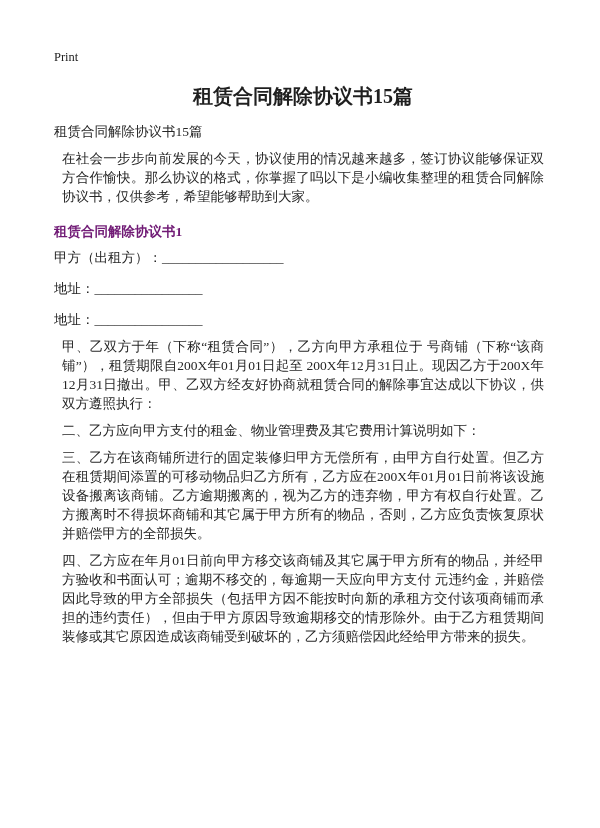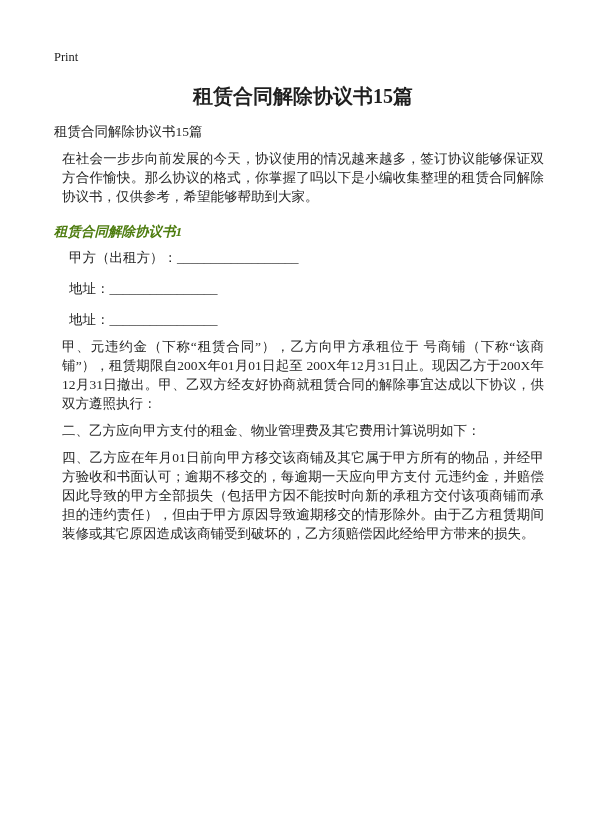--- a/index.html
+++ b/index.html
@@ -46,24 +46,23 @@
     text-align: justify;
     text-justify: inter-ideograph;
     word-break: break-all;
   }
   .intro       { margin-top: 12px; }
   .sec-heading {
     margin: 16px 0 0 0;
     font-size: 13.5px;
     line-height: 19px;
     font-weight: bold;
-    color: #4d7c0f;
-    font-style: italic;
+    color: #701a75;
   }
-  .form-line        { margin-top: 12px; line-height: 19px; white-space: nowrap; margin-left: 15px; }
+  .form-line        { margin-top: 12px; line-height: 19px; white-space: nowrap; }
   .form-line.first  { margin-top: 7px; }
   .preamble  { margin-top: 14px; }
   .clause-1  { margin-top: 11px; }
   .clause-2  { margin-top: 8px;  }
   .clause-3  { margin-top: 13px; }
   .clause-4  { margin-top: 8px;  }
 </style>
 </head>
 <body>
 
@@ -80,21 +79,22 @@
   <h2 class="sec-heading">租赁合同解除协议书1</h2>
 
   <div class="form-line first">甲方（出租方）：__________________</div>
 
   <div class="form-line">地址：________________</div>
 
 
 
   <div class="form-line">地址：________________</div>
 
-  <p class="para preamble">甲、元违约金（下称“租赁合同”），乙方向甲方承租位于 号商铺（下称“该商铺”），租赁期限自200X年01月01日起至 200X年12月31日止。现因乙方于200X年12月31日撤出。甲、乙双方经友好协商就租赁合同的解除事宜达成以下协议，供双方遵照执行：</p>
+  <p class="para preamble">甲、乙双方于年（下称“租赁合同”），乙方向甲方承租位于 号商铺（下称“该商铺”），租赁期限自200X年01月01日起至 200X年12月31日止。现因乙方于200X年12月31日撤出。甲、乙双方经友好协商就租赁合同的解除事宜达成以下协议，供双方遵照执行：</p>
 
 
   <p class="para clause-2">二、乙方应向甲方支付的租金、物业管理费及其它费用计算说明如下：</p>
 
+  <p class="para clause-3">三、乙方在该商铺所进行的固定装修归甲方无偿所有，由甲方自行处置。但乙方在租赁期间添置的可移动物品归乙方所有，乙方应在200X年01月01日前将该设施设备搬离该商铺。乙方逾期搬离的，视为乙方的违弃物，甲方有权自行处置。乙方搬离时不得损坏商铺和其它属于甲方所有的物品，否则，乙方应负责恢复原状并赔偿甲方的全部损失。</p>
 
   <p class="para clause-4">四、乙方应在年月01日前向甲方移交该商铺及其它属于甲方所有的物品，并经甲方验收和书面认可；逾期不移交的，每逾期一天应向甲方支付 元违约金，并赔偿因此导致的甲方全部损失（包括甲方因不能按时向新的承租方交付该项商铺而承担的违约责任），但由于甲方原因导致逾期移交的情形除外。由于乙方租赁期间装修或其它原因造成该商铺受到破坏的，乙方须赔偿因此经给甲方带来的损失。</p>
 
 </div>
 
 </body></html>

